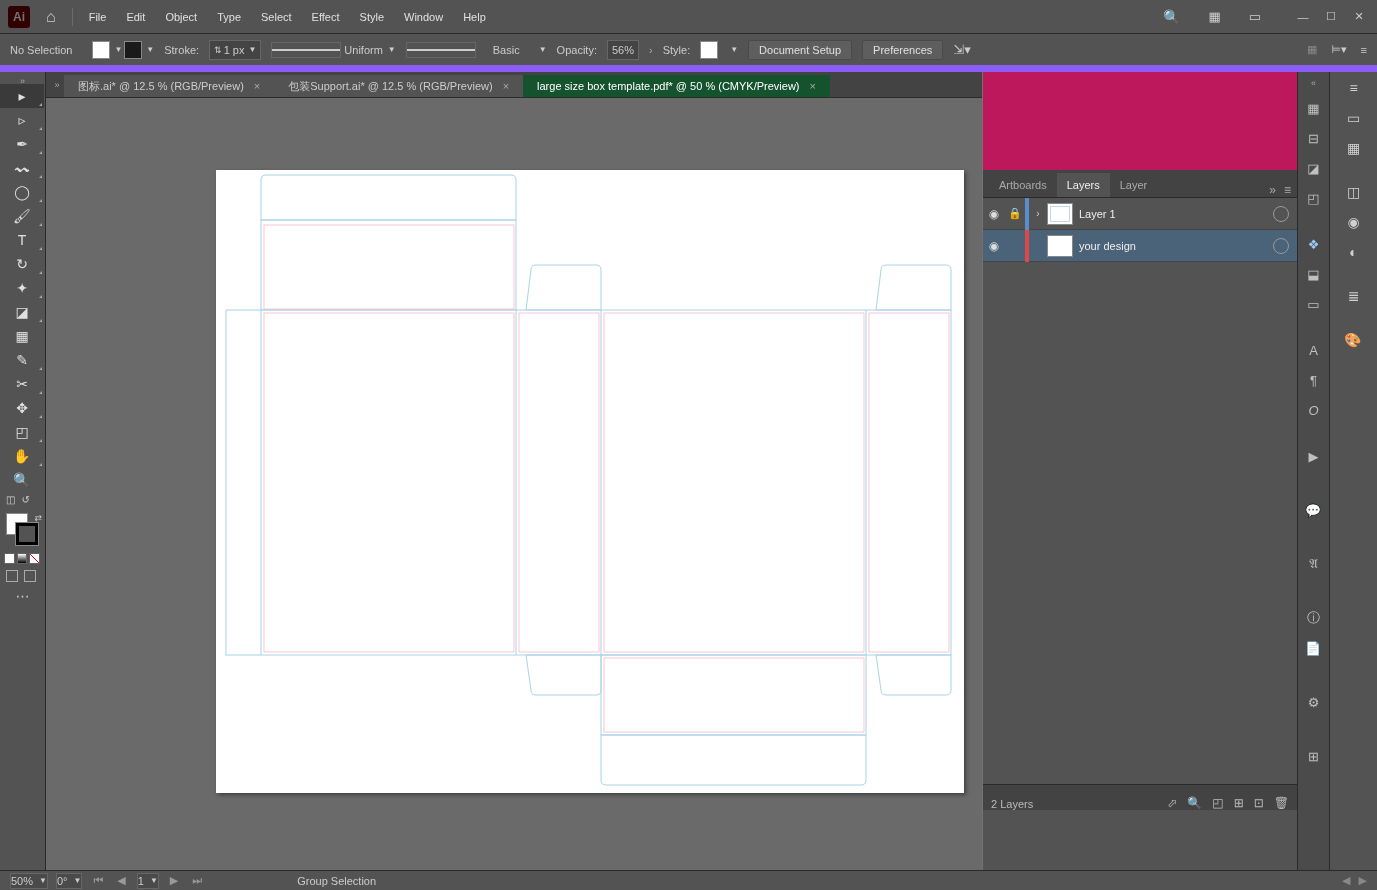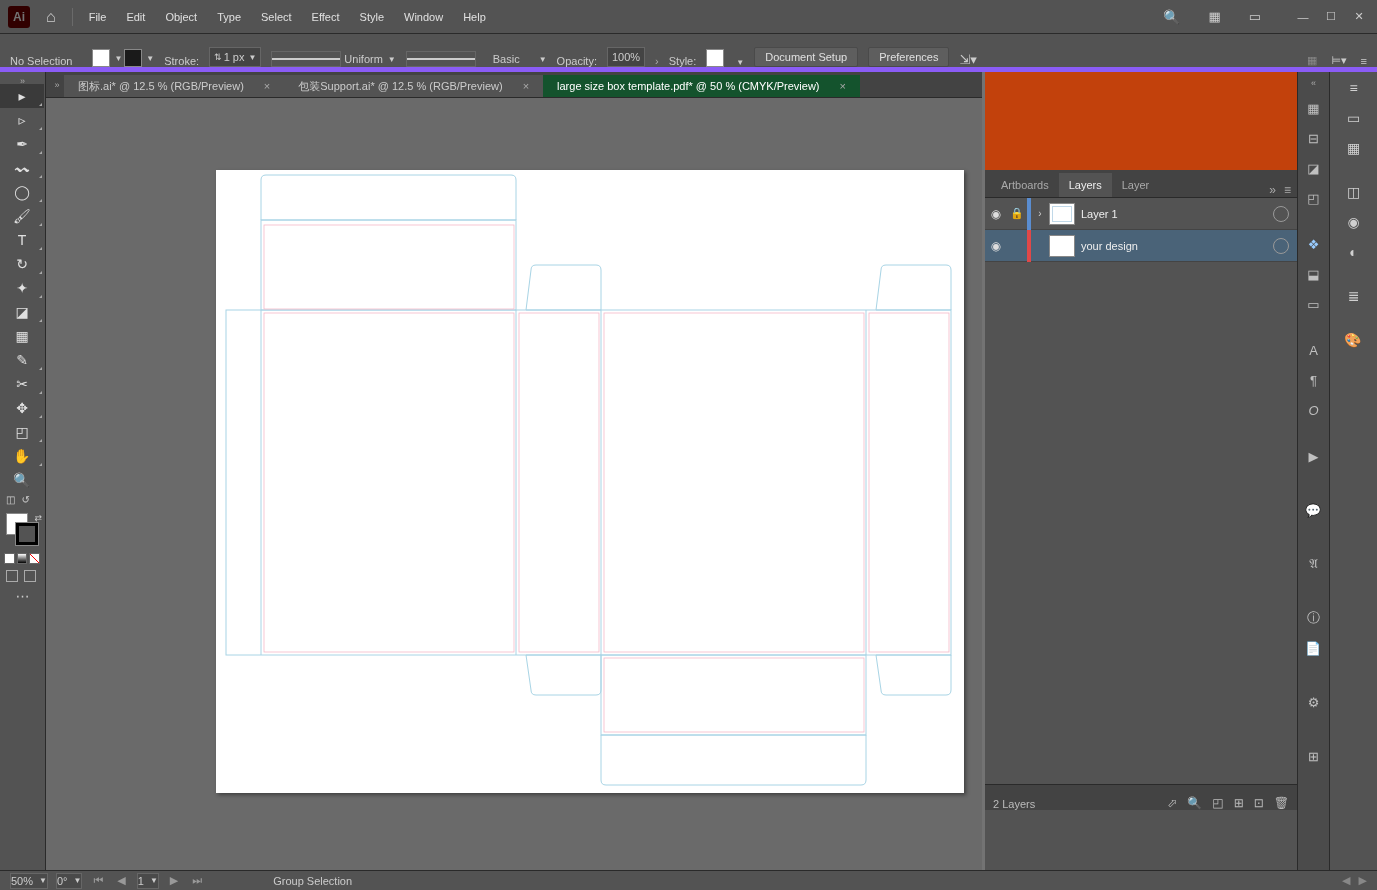--- a/index.html
+++ b/index.html
@@ -5,33 +5,33 @@
 *{box-sizing:border-box;margin:0;padding:0;user-select:none}
 body{font-family:"Segoe UI",Tahoma,sans-serif;font-size:11px;color:#ccc;background:#323232;width:1377px;height:890px;overflow:hidden;position:relative}
 .menubar{height:34px;background:#535353;display:flex;align-items:center;padding:0 8px;gap:4px;border-bottom:1px solid #2a2a2a}
 .ai-logo{width:22px;height:22px;background:#310000;color:#737373;font-weight:bold;display:flex;align-items:center;justify-content:center;font-size:12px;border-radius:3px;margin-right:4px}
 .home-icon{color:#ccc;font-size:16px;margin:0 8px;cursor:pointer}
 .menubar .sep{width:1px;height:18px;background:#6a6a6a;margin:0 4px}
 .menu-item{padding:4px 8px;cursor:pointer;color:#e0e0e0}
 .menubar-right{margin-left:auto;display:flex;align-items:center;gap:12px}
 .win-controls{display:flex;gap:8px;margin-left:12px}
 .win-btn{width:20px;height:16px;display:flex;align-items:center;justify-content:center;color:#ccc;cursor:pointer;font-size:11px}
-.controlbar{height:38px;background:#535353;display:flex;align-items:flex-end;padding:0 10px;gap:10px;border-bottom:5px solid #8b5cf6;font-size:11px}
+.controlbar{height:38px;background:#535353;display:flex;align-items:center;padding:0 10px;gap:10px;border-bottom:7px solid #8b5cf6;font-size:11px}
 .controlbar .label{color:#ccc}
 .swatch{width:18px;height:18px;border:1px solid #888;background:#fff}
 .swatch.dark{background:#1a1a1a}
 .drop-arrow{font-size:8px;color:#ccc;margin-left:2px}
 .stroke-box{display:flex;align-items:center;gap:2px;background:#444;border:1px solid #666;padding:1px 4px;height:20px}
 .stroke-preview{width:70px;height:16px;background:linear-gradient(#ccc,#ccc) center/100% 2px no-repeat;border:1px solid #666}
 .btn{background:#5e5e5e;border:1px solid #4a4a4a;padding:3px 10px;color:#e0e0e0;cursor:pointer;font-size:11px;border-radius:2px}
 .controlbar-right{margin-left:auto;display:flex;align-items:center;gap:14px}
 .workspace{position:absolute;top:72px;left:0;right:0;bottom:20px;display:flex}
 .tabbar{height:26px;background:#434343;display:flex;align-items:flex-end;border-bottom:1px solid #2a2a2a;padding-left:4px}
 .tabbar .expand{width:14px;color:#aaa;font-size:9px;align-self:center;text-align:center}
-.doc-tab{padding:5px 14px;color:#ccc;background:#535353;display:flex;align-items:center;gap:20px;font-size:11px;cursor:pointer;max-height:22px}
+.doc-tab{padding:5px 14px;color:#ccc;background:#535353;display:flex;align-items:center;gap:10px;font-size:11px;cursor:pointer;max-height:22px}
 .doc-tab.active{background:#14532d;color:#fff}
 .doc-tab .x{font-size:11px;color:#aaa}
 .left-toolbar{width:46px;background:#535353;border-right:1px solid #2a2a2a;display:flex;flex-direction:column;padding-top:4px}
 .left-toolbar .expand-top{height:8px;text-align:center;color:#aaa;font-size:9px}
 .tool{height:24px;width:44px;display:flex;align-items:center;justify-content:center;cursor:pointer;color:#e0e0e0;font-size:14px;position:relative}
 .tool.active{background:#3a3a3a}
 .tool .tri{position:absolute;right:2px;bottom:2px;width:0;height:0;border-left:3px solid transparent;border-bottom:3px solid #aaa}
 .fill-stroke{margin-top:4px;width:44px;height:40px;position:relative}
 .fs-fill{position:absolute;left:6px;top:2px;width:22px;height:22px;background:#fff;border:1px solid #888}
 .fs-stroke{position:absolute;left:16px;top:12px;width:22px;height:22px;background:#535353;border:3px solid #000;box-shadow:0 0 0 1px #888}
@@ -48,21 +48,21 @@
 .center-col{flex:1;display:flex;flex-direction:column;background:#323232}
 .canvas-area{flex:1;position:relative;overflow:hidden;background:#6a6a6a}
 .artboard{position:absolute;left:170px;top:72px;width:748px;height:623px;background:#fff;box-shadow:2px 2px 4px rgba(0,0,0,.4)}
 .artboard svg{width:100%;height:100%}
 .right-column{width:48px;background:#535353;border-left:1px solid #2a2a2a;display:flex;flex-direction:column;align-items:center;padding-top:6px;gap:10px}
 .right-column .ic{width:20px;height:20px;display:flex;align-items:center;justify-content:center;color:#d0d0d0;cursor:pointer;font-size:14px}
 .narrow-panel{width:32px;background:#4b4b4b;border-left:1px solid #2a2a2a;display:flex;flex-direction:column;align-items:center;padding-top:6px;gap:10px}
 .narrow-panel .collapse{font-size:9px;color:#aaa}
 .narrow-panel .ic{width:20px;height:20px;color:#c0c0c0;display:flex;align-items:center;justify-content:center;cursor:pointer;font-size:13px}
 .narrow-panel .ic.highlight{color:#9cf}
-.panels-col{width:315px;background:#c2410c;border-left:3px solid #737373;display:flex;flex-direction:column}
+.panels-col{width:315px;background:#be185d;border-left:1px solid #737373;display:flex;flex-direction:column}
 .panel-tabs{height:28px;display:flex;align-items:flex-end;background:#434343;border-bottom:1px solid #2a2a2a;padding:0 6px}
 .p-tab{padding:6px 10px;color:#aaa;cursor:pointer;font-size:11px}
 .p-tab.active{background:#535353;color:#eee}
 .panel-tabs .menu{margin-left:auto;display:flex;gap:8px;color:#aaa;font-size:12px}
 .layers-body{flex:1;background:#535353;overflow:auto}
 .layer-row{height:32px;display:flex;align-items:center;border-bottom:1px solid #444;padding-right:8px}
 .layer-row.sel{background:#4a6378}
 .eye{width:22px;text-align:center;color:#ddd;font-size:12px}
 .lock{width:20px;text-align:center;color:#ddd;font-size:11px}
 .color-strip{width:4px;height:32px}
@@ -127,21 +127,21 @@
     <span>Uniform</span>
       <span class="drop-arrow">▼</span>
   </div>
   <div style="display:flex;align-items:center;gap:17px">
     <div class="stroke-preview"></div>
     <span>Basic</span>
       <span class="drop-arrow">▼</span>
   </div>
   <span class="label">Opacity:</span>
   <div class="stroke-box">
-      <span>100%</span>
+      <span>56%</span>
     </div>
   <span style="color:#aaa;cursor:pointer">›</span>
   <span class="label">Style:</span>
   <div class="swatch"></div>
     <span class="drop-arrow">▼</span>
   <button class="btn">Document Setup</button>
   <button class="btn">Preferences</button>
   <span style="color:#ccc;cursor:pointer;font-size:13px">⇲▾</span>
   <div class="controlbar-right">
     <span style="color:#888">▦</span>
@@ -339,16 +339,16 @@
       <span class="drop-arrow">▼</span>
     </div>
   <span class="nav-btn">⏮</span>
   <span class="nav-btn">◀</span>
   <div class="box">
       <span>1</span>
       <span class="drop-arrow">▼</span>
     </div>
   <span class="nav-btn">▶</span>
   <span class="nav-btn">⏭</span>
-  <span style="margin-left:60px">Group Selection</span>
+  <span style="margin-left:84px">Group Selection</span>
   <span style="margin-left:auto;color:#888">◀</span>
   <span style="color:#888">▶</span>
 </div>
 
 </body></html>

